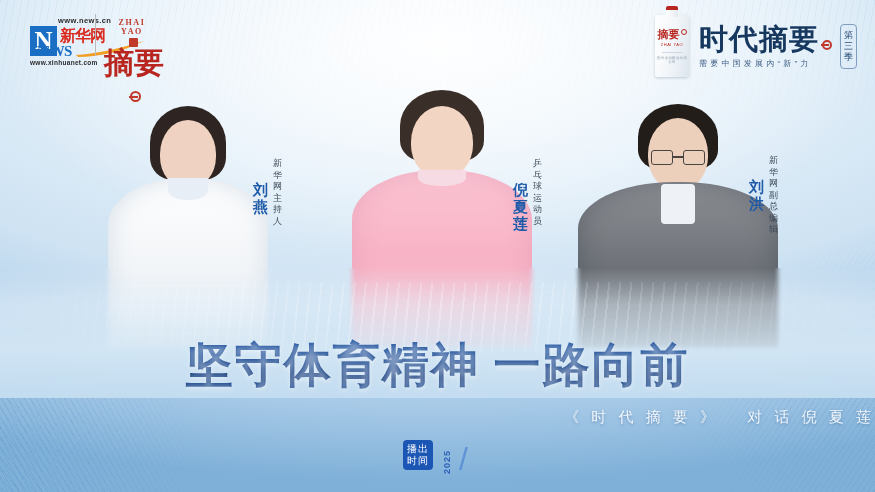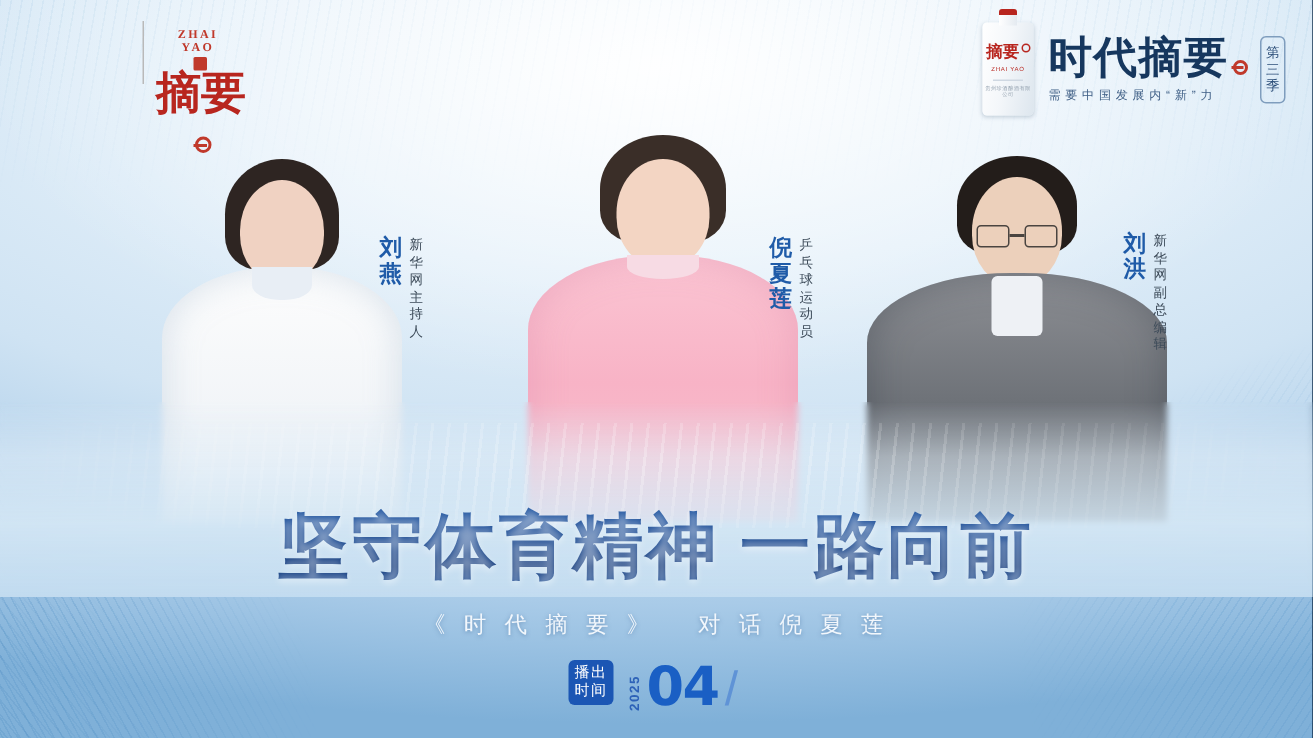--- a/index.html
+++ b/index.html
@@ -226,39 +226,40 @@
       rgba(255,255,255,0) 2px,rgba(255,255,255,0) 11px);
     -webkit-mask-image:radial-gradient(60% 120% at 50% 40%,#000,transparent 85%);
     mask-image:radial-gradient(60% 120% at 50% 40%,#000,transparent 85%);
   }
   
   .tag{position:absolute;display:flex;align-items:flex-start;}
   .tag-name{
     font-size:15px;font-weight:bold;color:#1f5ba8;line-height:17px;
     width:17px;text-align:center;letter-spacing:0;
     font-family:"Liberation Serif","DejaVu Serif",serif;
+    margin-top:24px;
   }
   .tag-role{
     font-size:9px;color:#3c4a58;line-height:11.5px;width:11px;text-align:center;
     margin-left:3px;letter-spacing:0;
   }
   .tag-1{left:252px;top:158px;}
   .tag-2{left:512px;top:158px;}
   .tag-3{left:748px;top:155px;}
   
   .headline{
     position:absolute;left:0;right:0;top:336px;text-align:center;
     font-size:47px;font-weight:bold;letter-spacing:2px;line-height:58px;
     font-family:"Liberation Serif","DejaVu Serif",serif;
     background:linear-gradient(180deg,#2a5ea8 0%,#1b4a91 42%,#123a7c 72%,#21539b 100%);
     -webkit-background-clip:text;background-clip:text;color:transparent;
     text-shadow:0 2px 5px rgba(255,255,255,.45);
   }
   .subhead{
-    position:absolute;left:0;right:0;top:406px;text-align:center;
+    position:absolute;left:0;right:0;top:406px;text-align:right;
     font-size:15px;color:#f2f7fc;letter-spacing:4px;line-height:22px;
     text-shadow:0 1px 3px rgba(60,100,150,.55);
   }
   .subhead .gap{display:inline-block;width:12px;}
   
   .datestrip{
     position:absolute;left:0;right:0;top:440px;height:42px;
     display:flex;align-items:flex-start;justify-content:center;
   }
   .bc-badge{
@@ -284,20 +285,34 @@
 <body>
 
 <div class="stage">
 
   <div class="swirl swirl-top"></div>
   <div class="swirl swirl-l"></div>
   <div class="swirl swirl-l2"></div>
   <div class="swirl swirl-r"></div>
   <div class="glow-top"></div>
 
+  <div class="logo-xinhua">
+    <div class="lx-url-top">www.news.cn</div>
+    <div class="lx-block">
+      <div class="lx-n">N</div>
+      <div class="lx-cn">新华网</div>
+    </div>
+    <div class="lx-news">NEWS</div>
+    <div class="lx-swoosh">
+      <svg width="72" height="18" viewBox="0 0 72 18">
+        <path d="M2 15 C 20 14, 44 9, 70 1 C 48 12, 24 17, 4 17 Z" fill="#f2a024"></path>
+      </svg>
+    </div>
+    <div class="lx-url-bot">www.xinhuanet.com</div>
+  </div>
   <div class="logo-div"></div>
 
   <div class="logo-zy">
     <div>
       <div class="zy-pinyin">ZHAI</div>
       <div class="zy-pinyin">YAO</div>
       <div class="zy-seal"></div>
     </div>
     <div class="zy-big">摘要</div>
     <div class="zy-ring"></div>
@@ -372,17 +387,16 @@
     <span class="gap"></span>
     <span>对 话 倪 夏 莲</span>
   </div>
 
   <div class="datestrip">
     <div class="bc-badge">
       <div>播出</div>
       <div>时间</div>
     </div>
     <div class="year">2025</div>
-    <div class="date-num">04</div>
     <div class="date-slash">/</div>
   </div>
 
 </div>
 
 </body></html>

